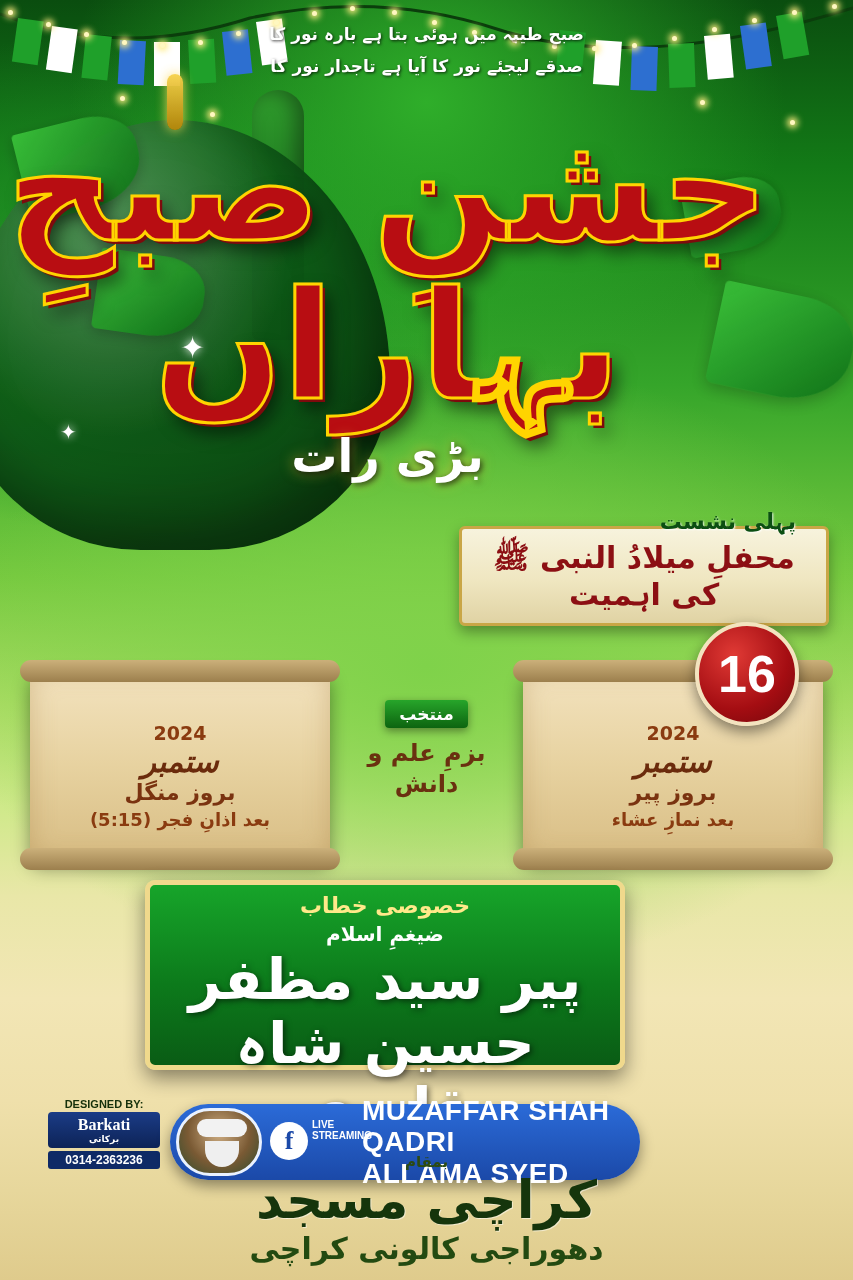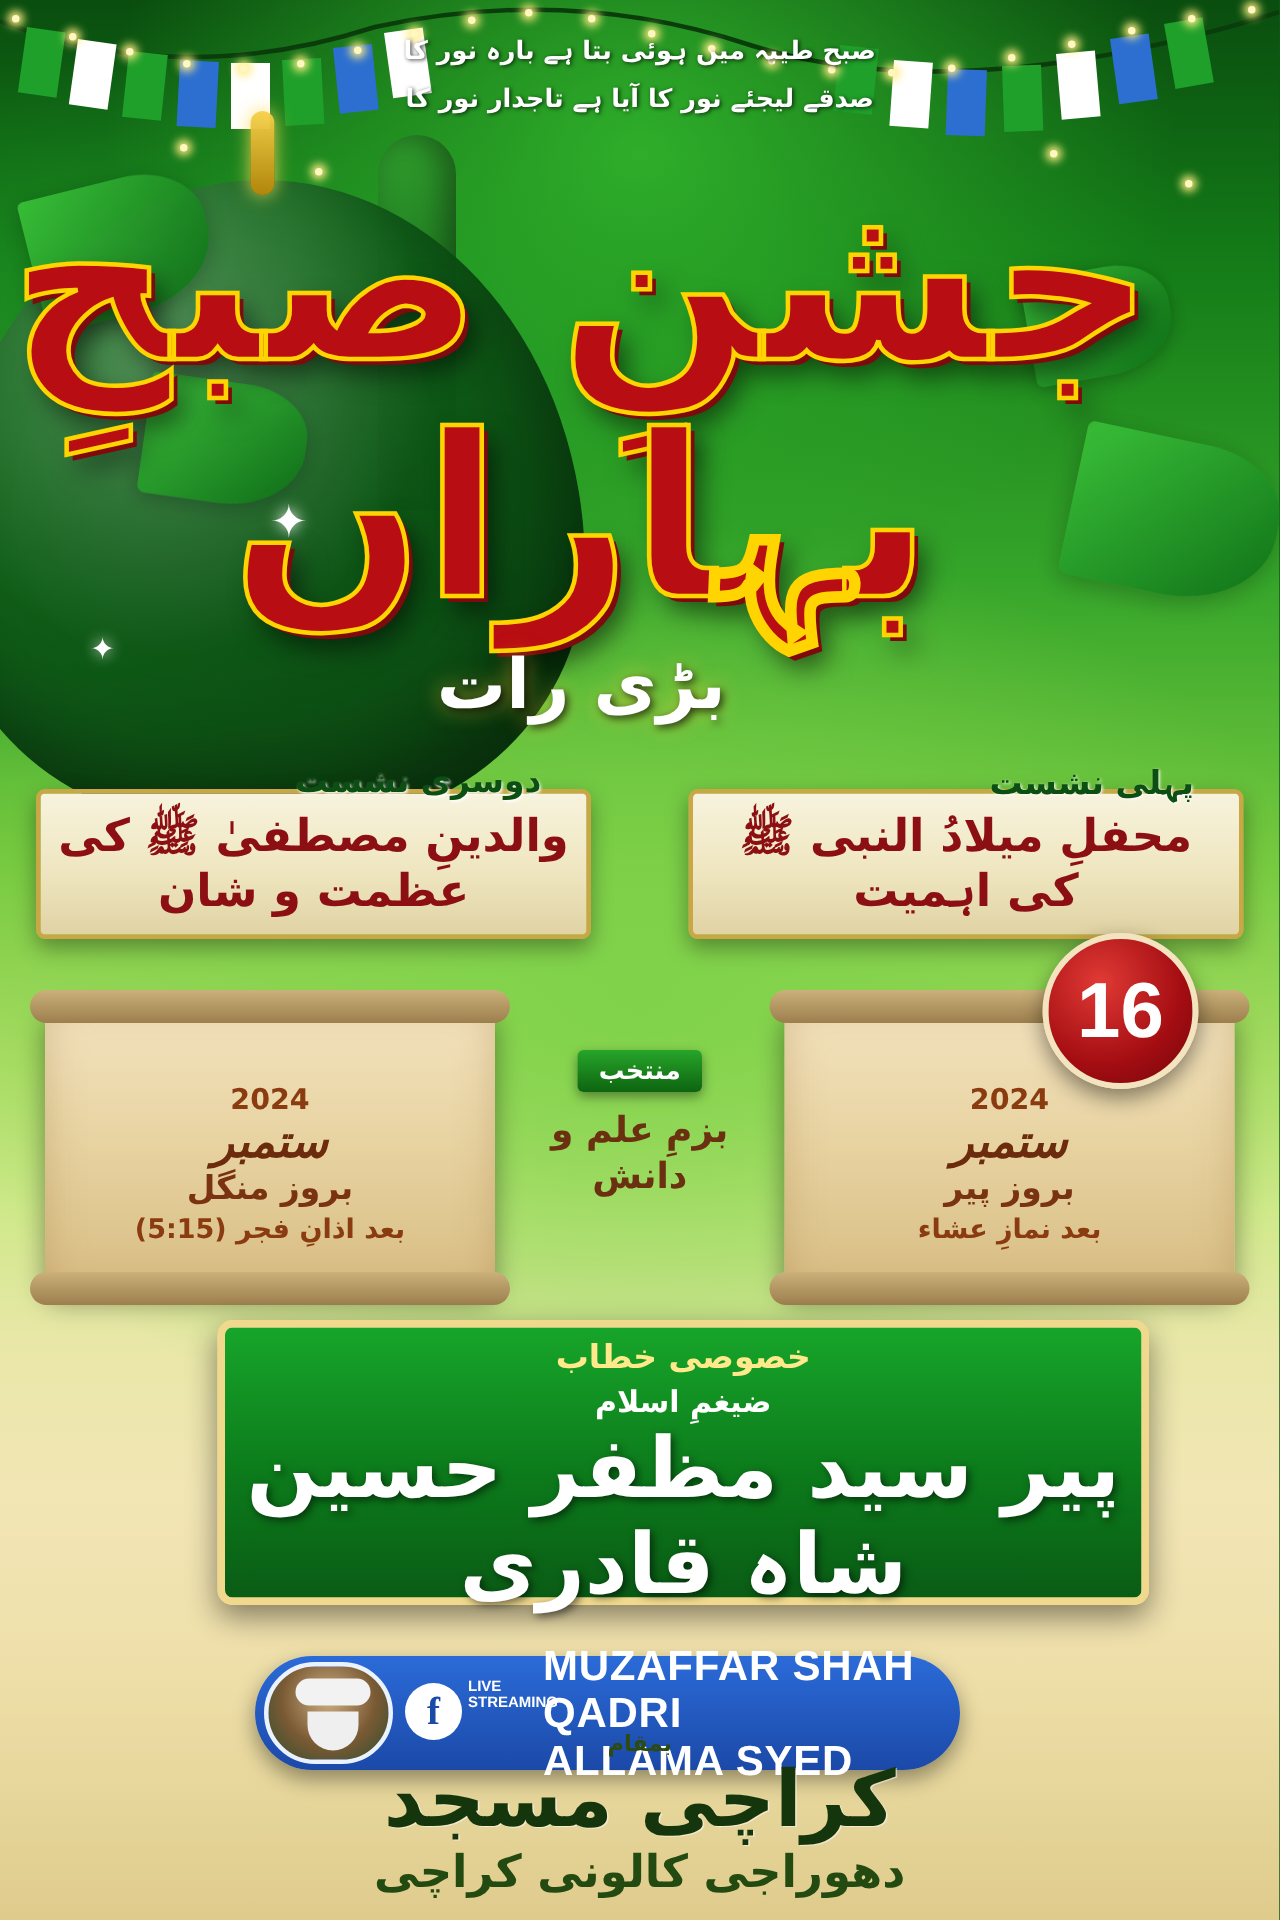--- a/index.html
+++ b/index.html
@@ -159,21 +159,21 @@
   }
   .center-tag{
     display:inline-block; background:linear-gradient(180deg,#27a52a,#0d6410);
     color:#fff; font-size:17px; font-weight:bold; padding:4px 14px;
     border-radius:4px; box-shadow:0 3px 8px rgba(0,0,0,.4);
   }
   .center-lines{ margin-top:10px; font-size:24px; font-weight:bold; color:#6a3010; line-height:1.3;}
 
   
   .speaker {
-    position:absolute; left:145px; top:880px; width:621px; height:190px;
+    position:absolute; left:145px; top:880px; width:480px; height:190px;
     background:linear-gradient(180deg,#17a52a 0%, #0c7a1b 55%, #0a5c15 100%);
     border:5px solid #f0d98c; border-radius:10px;
     box-shadow:0 8px 20px rgba(0,0,0,.45);
     text-align:center;
   }
   .speaker-top{ margin-top:8px; font-size:22px; font-weight:bold; color:#ffe98a; }
   .speaker-role{ font-size:20px; font-weight:bold; color:#ffffff; margin-top:4px;}
   .speaker-name{
     font-size:56px; font-weight:bold; color:#ffffff; line-height:1.15; margin-top:2px;
     text-shadow:2px 2px 6px rgba(0,0,0,.55);
@@ -297,24 +297,20 @@
   <div class="title-wrap">
     <div class="title-main urdu">جشنِ صبحِ بہاراں</div>
     <div class="title-sub urdu">بڑی رات</div>
   </div>
 
   <div class="sessions">
     <div class="session right">
       <div class="session-label urdu">پہلی نشست</div>
       <div class="session-text urdu">محفلِ میلادُ النبی ﷺ کی اہمیت</div>
     </div>
-    <div class="session left">
-      <div class="session-label urdu">دوسری نشست</div>
-      <div class="session-text urdu">والدینِ مصطفیٰ ﷺ کی عظمت و شان</div>
-    </div>
   </div>
 
   <div class="scrolls">
     <div class="scroll right">
       <div class="daybadge">16</div>
       <div class="scroll-body urdu">
         <div class="scroll-year">2024</div>
         <div class="scroll-date">ستمبر</div>
         <div class="scroll-day">بروز پیر</div>
         <div class="scroll-time">بعد نمازِ عشاء</div>
@@ -338,20 +334,28 @@
       </div>
     </div>
   </div>
 
   <div class="speaker">
     <div class="speaker-top urdu">خصوصی خطاب</div>
     <div class="speaker-role urdu">ضیغمِ اسلام</div>
     <div class="speaker-name urdu">پیر سید مظفر حسین شاہ قادری</div>
   </div>
 
+  <div class="designer">
+    <div>DESIGNED BY:</div>
+    <div class="logo">
+      <span>Barkati</span>
+      <small class="urdu">برکاتی</small>
+    </div>
+    <div class="phone">0314-2363236</div>
+  </div>
 
   <div class="livebar">
     <div class="avatar">
       <div class="turban"></div>
         <div class="beard"></div>
     </div>
     <div class="fbicon">f</div>
     <div class="livetag">
       <div>LIVE</div>
       <div>STREAMING</div>

